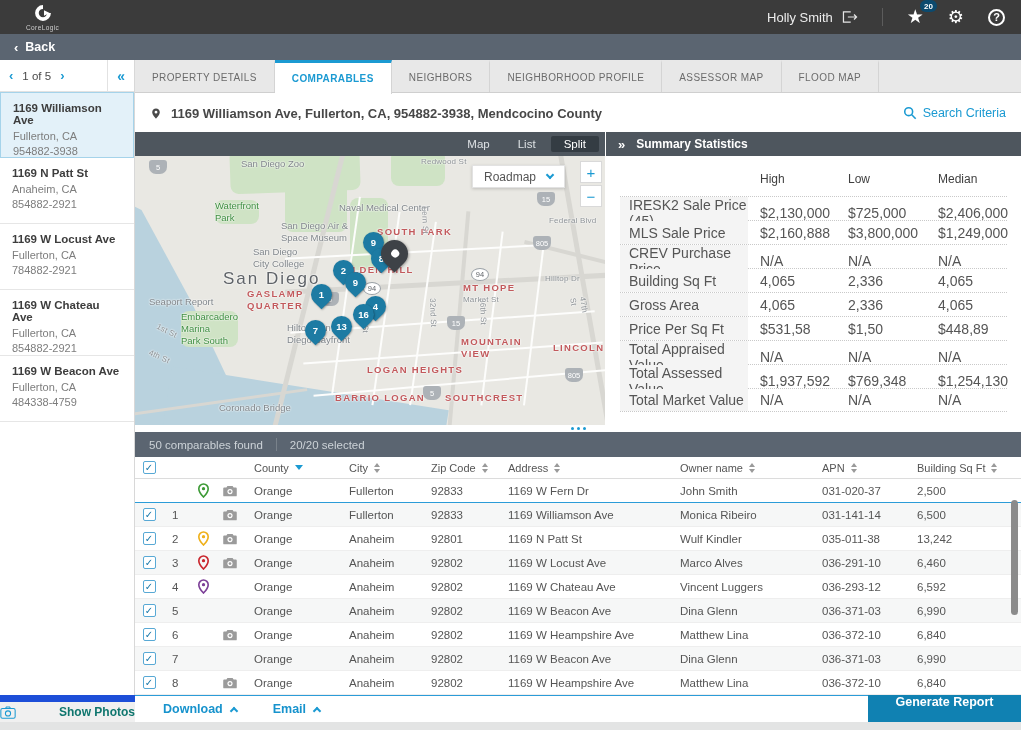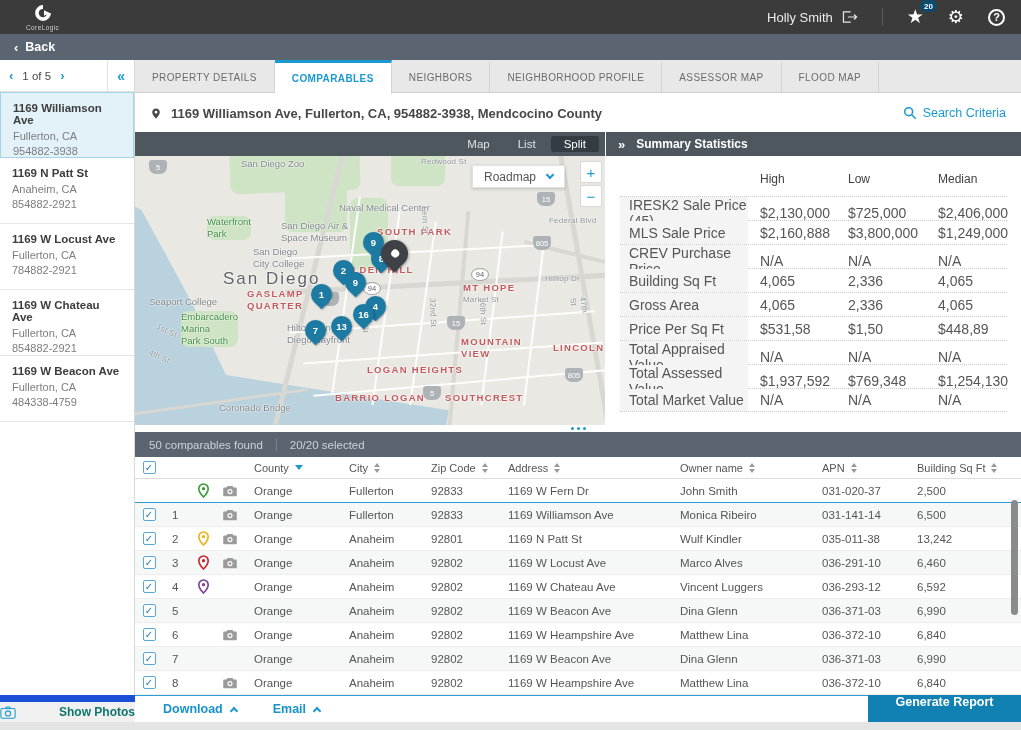--- a/index.html
+++ b/index.html
@@ -282,41 +282,41 @@
       <div class="rd minor" style="left:155px;top:165px;width:305px;height:2px;transform:rotate(-4deg)"></div>
       <div class="rd minor" style="left:168px;top:196px;width:300px;height:2px;transform:rotate(-4deg)"></div>
       <div class="rd minor" style="left:178px;top:226px;width:295px;height:2px;transform:rotate(-5deg)"></div>
 
       <div>
 
           <div class="maplabel place" style="left: 106px; top: 2px;">San Diego Zoo</div>
 
           <div class="maplabel road" style="left: 286px; top: 1px;">Redwood St</div>
 
-          <div class="maplabel park" style="left: 72px; top: 44px; margin-top: 16px;">Waterfront
+          <div class="maplabel park" style="left: 80px; top: 44px;">Waterfront
 Park</div>
 
           <div class="maplabel place" style="left: 204px; top: 46px;">Naval Medical Center</div>
 
           <div class="maplabel place" style="left: 146px; top: 64px;">San Diego Air &amp;
 Space Museum</div>
 
           <div class="maplabel district" style="left: 242px; top: 70px;">SOUTH PARK</div>
 
           <div class="maplabel place" style="left: 118px; top: 90px;">San Diego
 City College</div>
 
           <div class="maplabel city" style="left: 88px; top: 112px;">San Diego</div>
 
           <div class="maplabel district" style="left: 200px; top: 108px;">GOLDEN HILL</div>
 
           <div class="maplabel district" style="left: 112px; top: 132px;">GASLAMP
 QUARTER</div>
 
-          <div class="maplabel place" style="left: 14px; top: 140px;">Seaport College</div>
+          <div class="maplabel place" style="left: 14px; top: 140px;">Seaport Report</div>
 
           <div class="maplabel district" style="left: 328px; top: 126px;">MT HOPE</div>
 
           <div class="maplabel road" style="left: 328px; top: 139px;">Market St</div>
 
           <div class="maplabel park" style="left: 46px; top: 155px;">Embarcadero
 Marina
 Park South</div>
 
           <div class="maplabel place" style="left: 152px; top: 166px;">Hilton San

